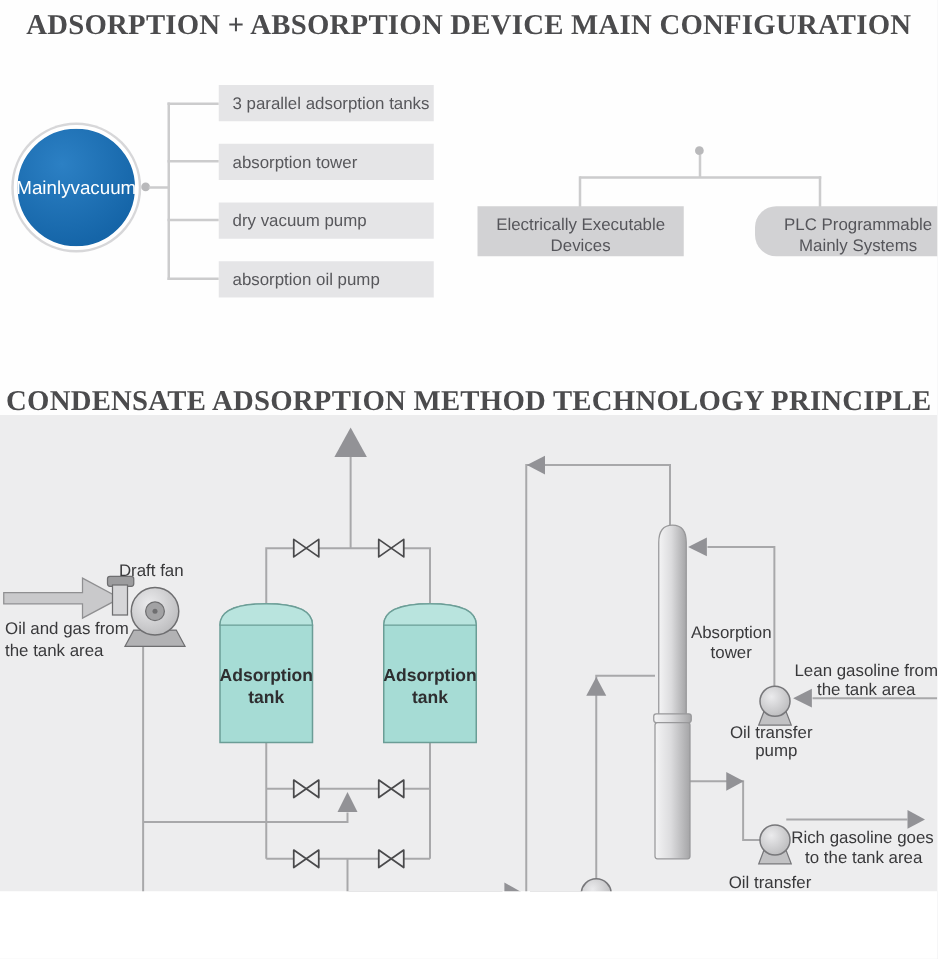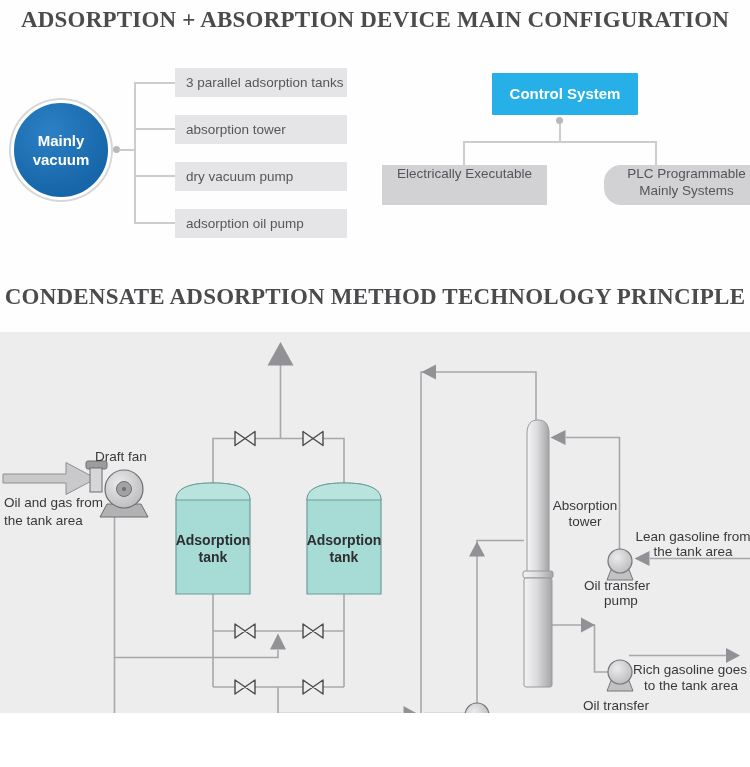--- a/index.html
+++ b/index.html
@@ -1,41 +1,41 @@
 <!DOCTYPE html>
 <html><head>
 <meta charset="utf-8">
 <style>
   html,body{margin:0;padding:0;}
   body{width:750px;height:767px;background:#ffffff;font-family:"Liberation Sans",sans-serif;}
   .stage{position:relative;width:750px;height:713px;overflow:hidden;background:#fefefe;}
   .title{position:absolute;left:0;width:750px;text-align:center;font-family:"Liberation Serif",serif;
          font-weight:bold;font-size:23px;color:#4b4b4d;letter-spacing:0.2px;white-space:nowrap;}
   #title1{top:7px;}
-  #title2{top:284px;}
+  #title2{top:308px;}
 
   
   .hub-ring{position:absolute;left:9px;top:98px;width:104px;height:104px;border-radius:50%;
             background:#d7d7d9;}
   .hub{position:absolute;left:2px;top:2px;right:2px;bottom:2px;border-radius:50%;
        background:radial-gradient(circle at 38% 30%,#2c80c4,#1565a8 75%);
-       border:3px solid #ffffff;display:flex;flex-direction:column;justify-content:center;
-       align-items:center;color:#fff;font-size:15px;font-weight:bold;line-height:19px;}
+       border:3px solid #ffffff;display:flex;justify-content:center;
+       align-items:center;color:#fff;font-size:15px;font-weight:normal;line-height:19px;}
   .cdot{position:absolute;width:7px;height:7px;border-radius:50%;background:#b9b9bb;}
   .cline{position:absolute;background:#cccccd;}
   .item-box{position:absolute;left:175px;width:172px;height:29px;background:#e5e5e7;color:#57575b;
             font-size:13.5px;line-height:29px;padding-left:11px;box-sizing:border-box;}
 
   
   .control-box{position:absolute;left:492px;top:73px;width:146px;height:42px;background:#27b0e8;
                color:#ffffff;font-weight:bold;font-size:15px;text-align:center;line-height:42px;
                border-radius:1px;}
   .child-box{position:absolute;top:165px;width:165px;height:40px;background:#d2d2d4;color:#55555a;
              font-size:13.5px;text-align:center;display:flex;flex-direction:column;
-             justify-content:flex-start;line-height:17px;}
+             justify-content:flex-end;line-height:17px;}
   #childA{left:382px;}
   #childB{left:604px;border-radius:17px;}
 
   .diagram{position:absolute;left:0;top:332px;}
   .lbl{font-size:13.5px;fill:#39393b;font-family:"Liberation Sans","DejaVu Sans",sans-serif;}
   .lblB{font-size:14px;font-weight:bold;fill:#2e2e30;font-family:"Liberation Sans","DejaVu Sans",sans-serif;}
   .pipe{fill:none;stroke:#a8a8aa;stroke-width:1.6px;}
   .ah{fill:#929296;stroke:none;}
 </style>
 </head>
@@ -55,30 +55,30 @@
   <div class="cdot" style="left:113px;top:146px;"></div>
   <div class="cline" style="left:119px;top:149px;width:16px;height:2px;"></div>
   <div class="cline" style="left:134px;top:82px;width:2px;height:142px;"></div>
   <div class="cline" style="left:134px;top:82px;width:41px;height:2px;"></div>
   <div class="cline" style="left:134px;top:128px;width:41px;height:2px;"></div>
   <div class="cline" style="left:134px;top:175px;width:41px;height:2px;"></div>
   <div class="cline" style="left:134px;top:222px;width:41px;height:2px;"></div>
   <div class="item-box" style="top:68px;">3 parallel adsorption tanks</div>
   <div class="item-box" style="top:115px;">absorption tower</div>
   <div class="item-box" style="top:162px;">dry vacuum pump</div>
-  <div class="item-box" style="top:209px;">adsorption oil pump</div>
+  <div class="item-box" style="top:209px;">absorption oil pump</div>
 
-  <div class="control-box">Control System</div>
   <div class="cdot" style="left:556px;top:117px;"></div>
   <div class="cline" style="left:559px;top:124px;width:2px;height:18px;"></div>
   <div class="cline" style="left:464px;top:141px;width:193px;height:2px;"></div>
   <div class="cline" style="left:463px;top:141px;width:2px;height:25px;"></div>
   <div class="cline" style="left:655px;top:141px;width:2px;height:25px;"></div>
   <div class="child-box" id="childA">
     <div>Electrically Executable</div>
+    <div>Devices</div>
   </div>
   <div class="child-box" id="childB">
     <div>PLC Programmable</div>
     <div>Mainly Systems</div>
   </div>
 
   <svg class="diagram" width="750" height="430" viewBox="0 332 750 430">
     <defs>
       <linearGradient id="towerG" x1="0" y1="0" x2="1" y2="0">
         <stop offset="0" stop-color="#f4f4f5"></stop>

